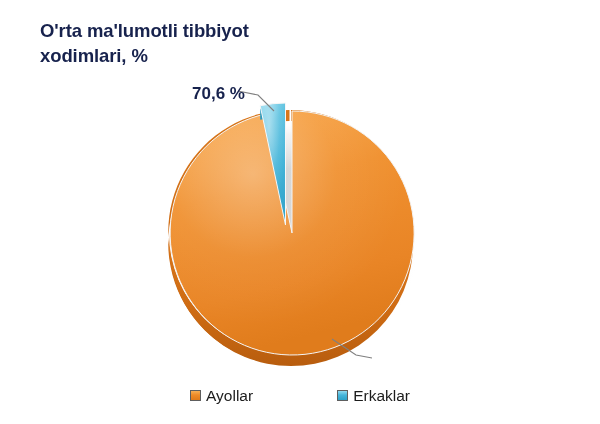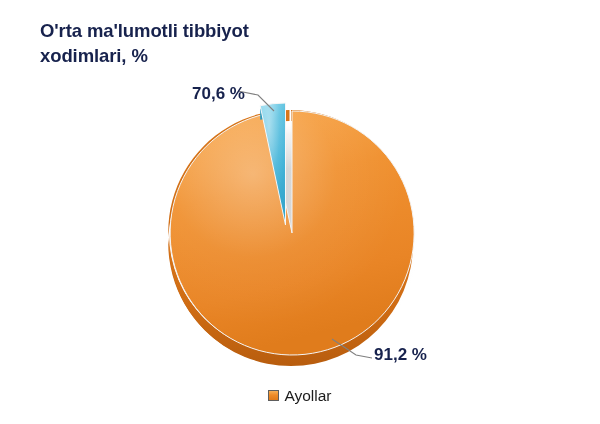--- a/index.html
+++ b/index.html
@@ -182,22 +182,25 @@
                L 285.5 48
                A 122 122 0 0 0 260.2 50.7 Z" fill="url(#glossCyan)"></path>
 
       <polyline points="238,36 258,40 274,56" fill="none" stroke="#808080" stroke-width="1.1"></polyline>
       <polyline points="332,284 356,300 372,303" fill="none" stroke="#808080" stroke-width="1.1"></polyline>
     </svg>
   </div>
 
   <div class="data-label" id="label-minor">70,6 %</div>
 
-  <div class="data-label" id="label-major">91,2 %</div>
 
   <div class="legend">
     <div class="legend-item">
       <span class="legend-swatch orange"></span>
       <span class="legend-label">Ayollar</span>
     </div>
+    <div class="legend-item">
+      <span class="legend-swatch cyan"></span>
+      <span class="legend-label">Erkaklar</span>
+    </div>
   </div>
 
 </div>
 
 </body></html>

